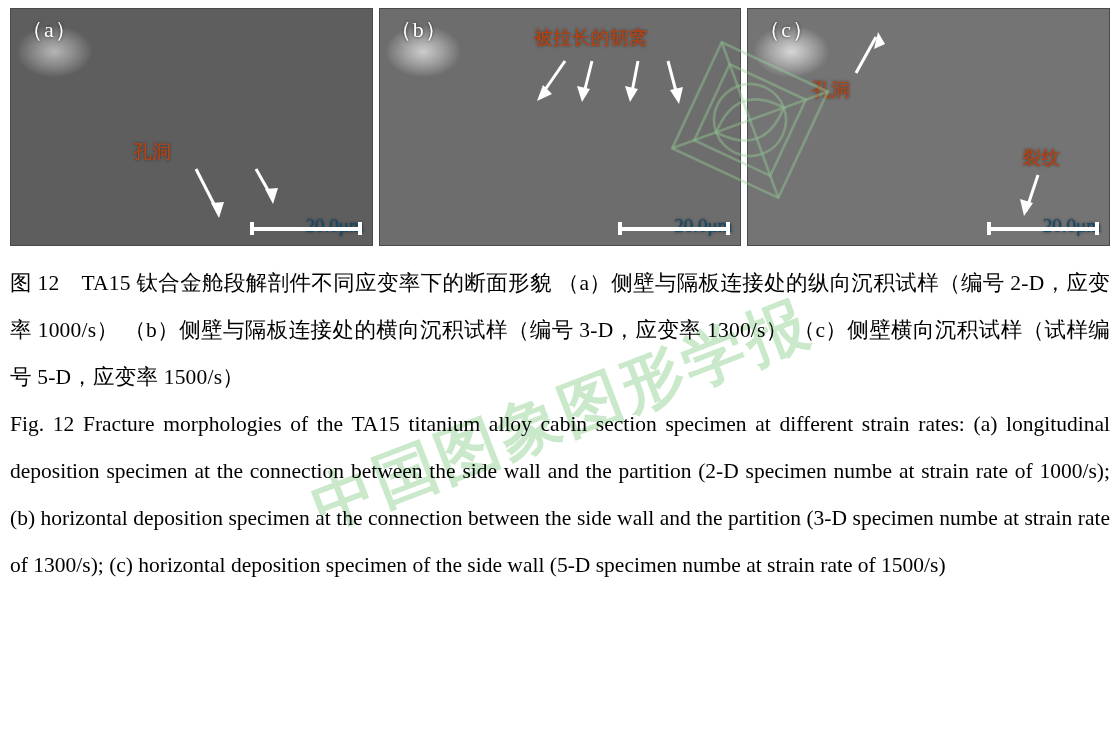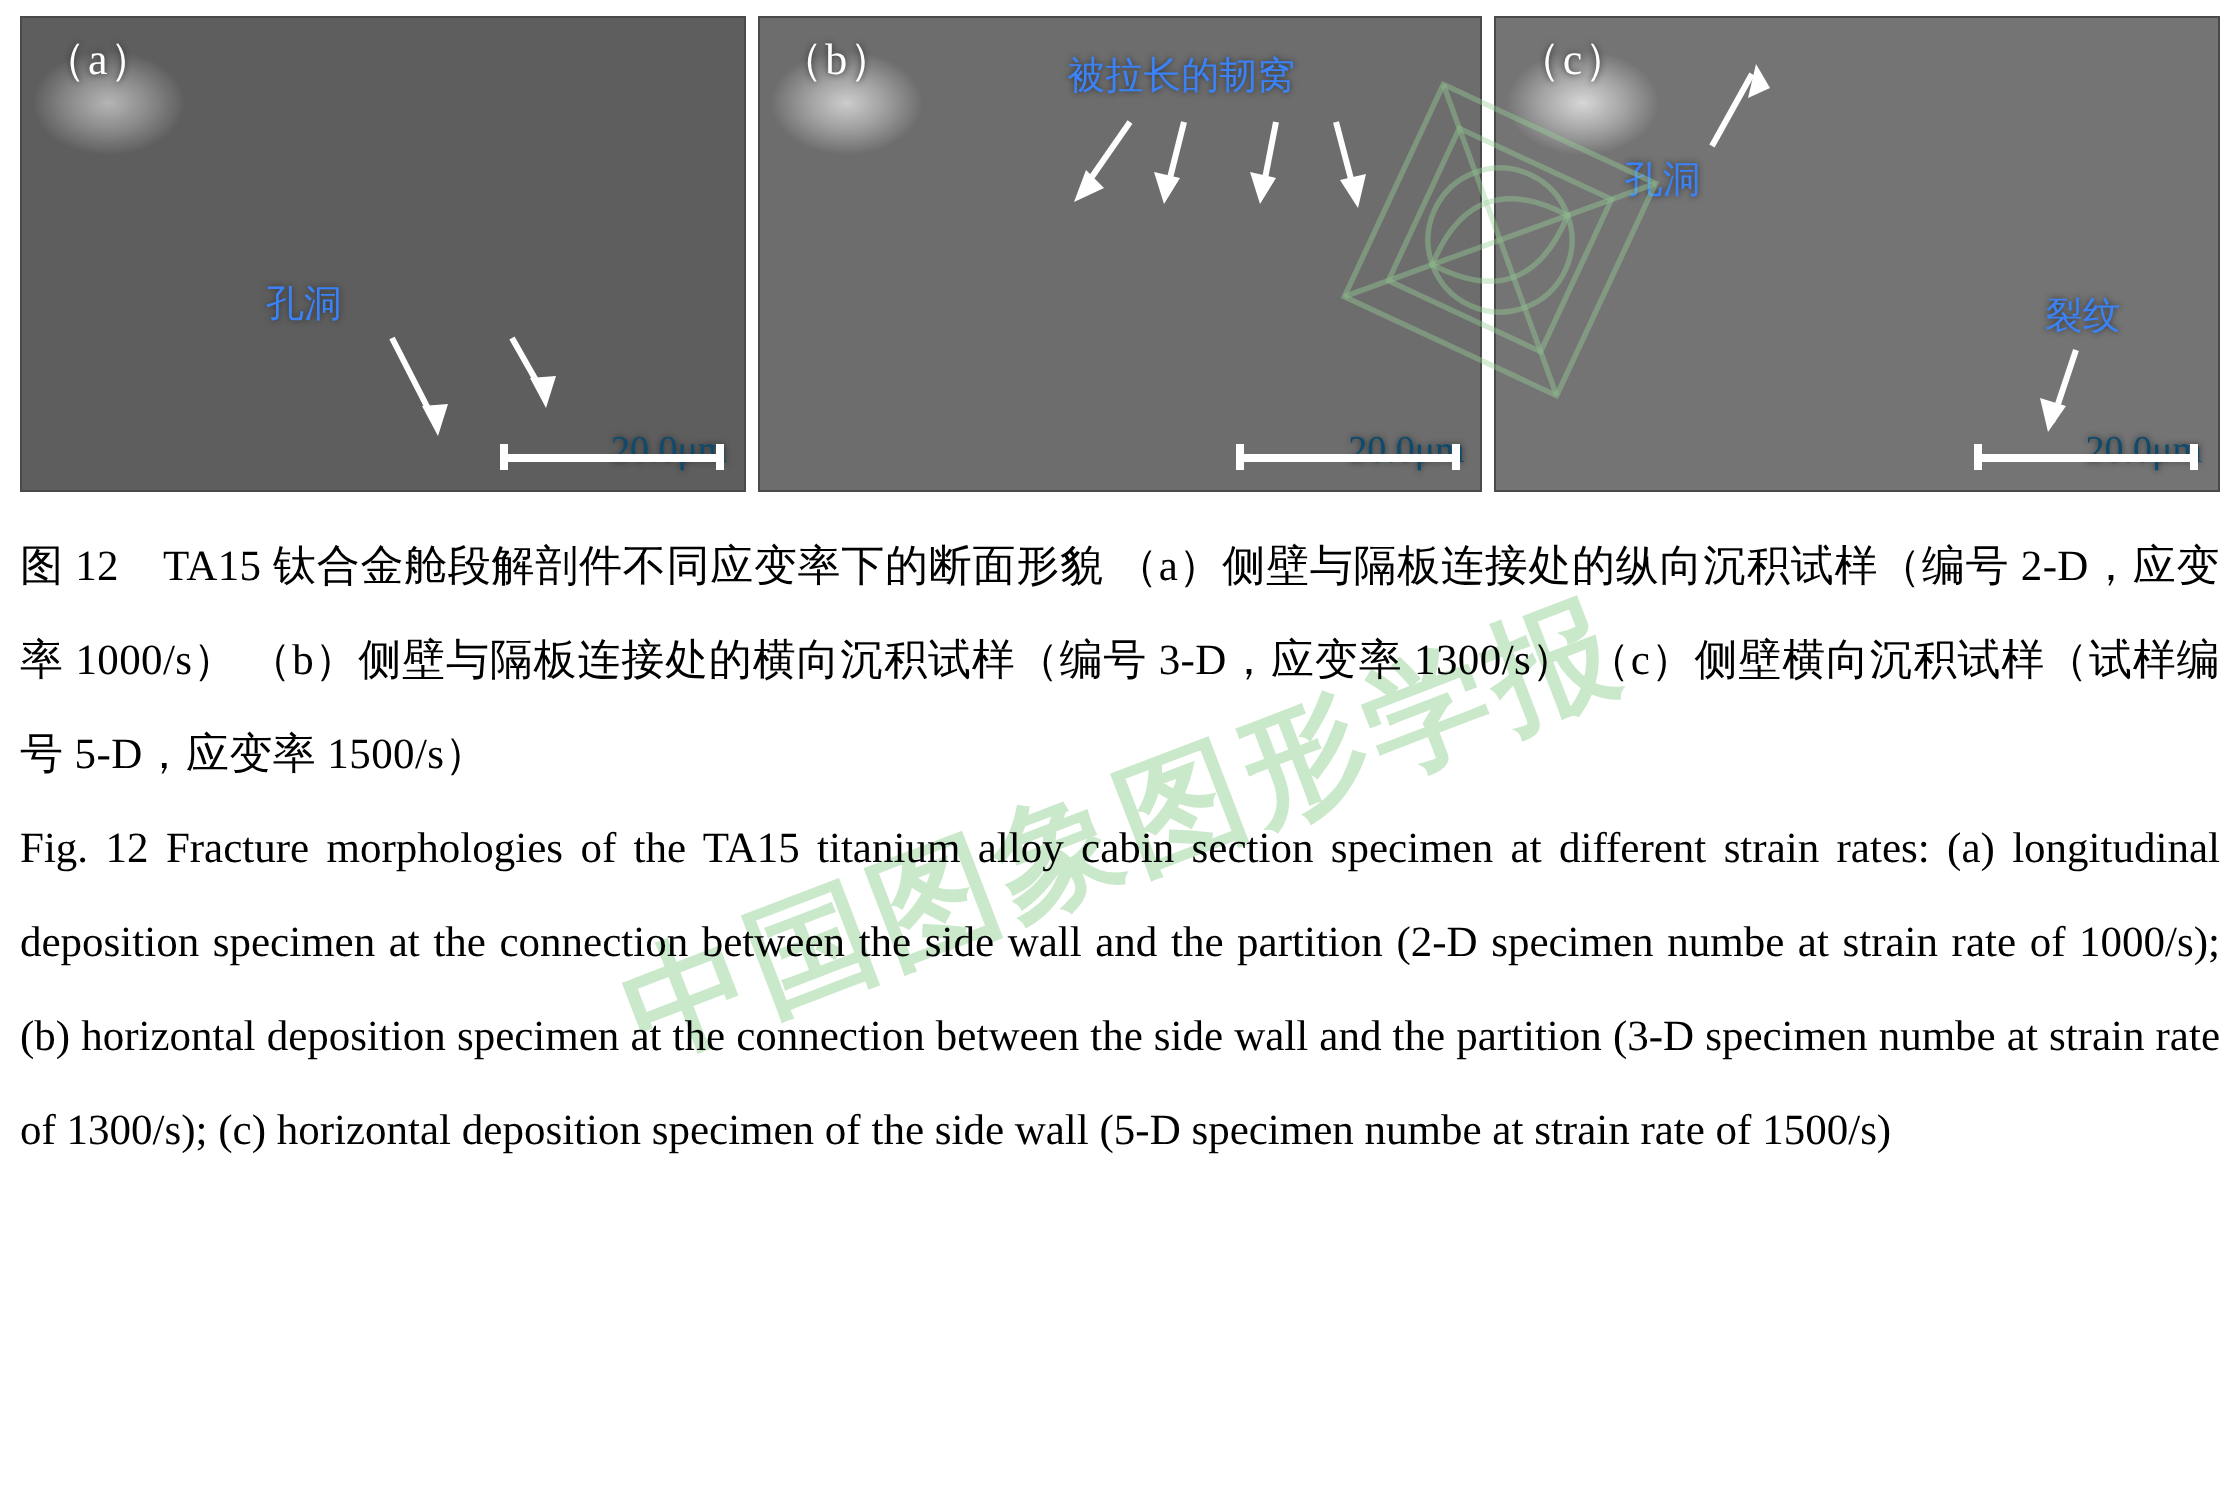--- a/index.html
+++ b/index.html
@@ -77,21 +77,21 @@
     left: 10px;
     color: #ffffff;
     font-size: 22px;
     font-family: "Liberation Serif", serif;
     letter-spacing: 1px;
     text-shadow: 0 0 3px #333;
   }
 
   .anno-text {
     position: absolute;
-    color: #3b82f6;
+    color: #c2410c;
     font-size: 19px;
     font-family: Liberation Serif, serif;
     white-space: nowrap;
     text-shadow: 0 0 3px #2e2e2e;
   }
 
   .arrow-svg {
     position: absolute;
     overflow: visible;
     pointer-events: none;

